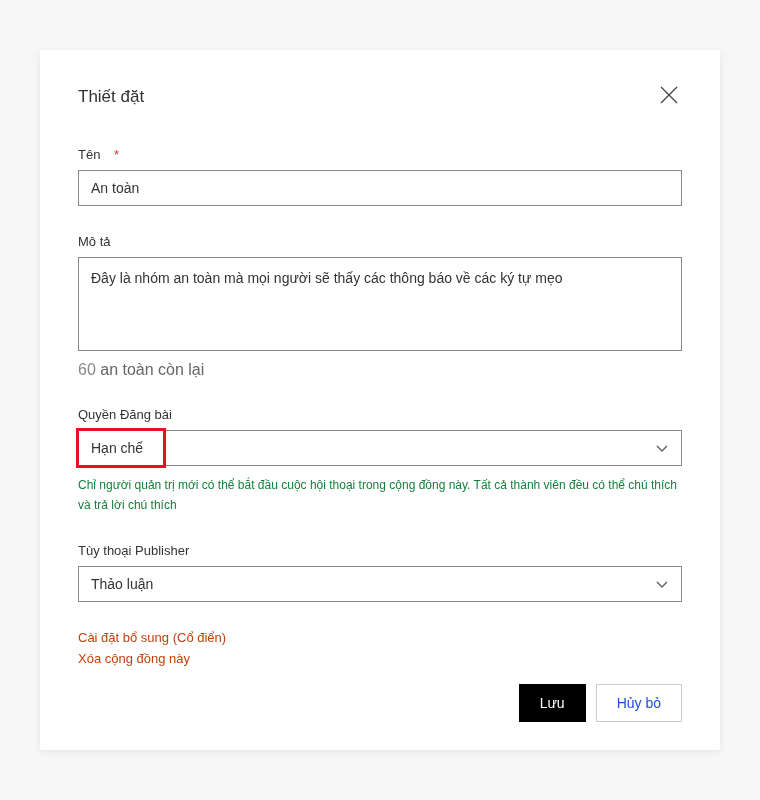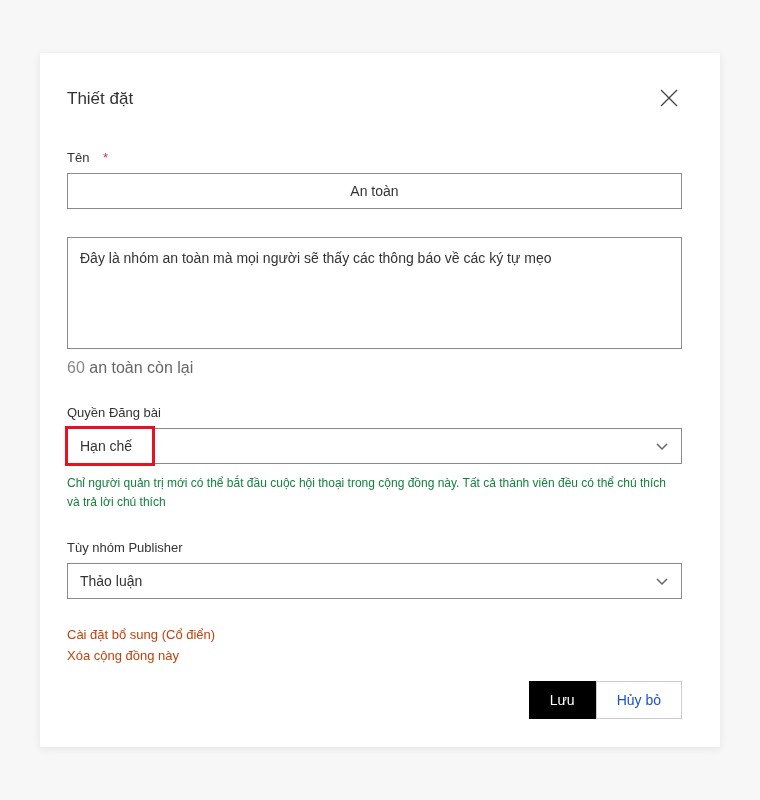--- a/index.html
+++ b/index.html
@@ -12,21 +12,21 @@
       background: #f7f7f7;
       width: 760px;
       height: 800px;
       display: flex;
       align-items: center;
       justify-content: center;
     }
     .modal {
       background: #fff;
       width: 680px;
-      padding: 32px 38px 28px 27px;
+      padding: 32px 38px 28px 38px;
       box-shadow: 0 2px 8px rgba(0,0,0,0.08);
       position: relative;
     }
     .modal-header {
       display: flex;
       justify-content: space-between;
       align-items: center;
       margin-bottom: 36px;
     }
     .modal-title {
@@ -62,31 +62,30 @@
       color: #d13438;
       margin-left: 10px;
     }
     .text-input {
       width: 100%;
       padding: 9px 12px;
       border: 1px solid #8a8a8a;
       font-size: 14px;
       color: #333;
       font-family: inherit;
-      text-align: center;
     }
     .textarea-input {
       width: 100%;
       padding: 10px 12px;
       border: 1px solid #8a8a8a;
       font-size: 14px;
       color: #333;
       font-family: inherit;
       resize: none;
-      height: 112px;
+      height: 94px;
       line-height: 1.5;
     }
     .char-count {
       font-size: 16px;
       color: #666;
       margin-top: 6px;
     }
     .char-count-num {
       color: #888;
     }
@@ -141,20 +140,21 @@
     }
     .link-item {
       font-size: 13px;
       color: #c2410c;
       cursor: pointer;
       margin-bottom: 6px;
     }
     .button-row {
       display: flex;
       justify-content: flex-end;
+      gap: 10px;
     }
     .btn {
       padding: 10px 20px;
       font-size: 14px;
       border: 1px solid #000;
       cursor: pointer;
       font-family: inherit;
     }
     .btn-primary {
       background: #000;
@@ -187,20 +187,21 @@
 
   <div class="field-group">
     <label class="field-label">
       <span>Tên</span>
       <span class="required-asterisk">*</span>
     </label>
     <input type="text" class="text-input" value="An toàn" style="">
   </div>
 
   <div class="field-group">
+    <label class="field-label">Mô tả</label>
     <textarea class="textarea-input" style="">Đây là nhóm an toàn mà mọi người sẽ thấy các thông báo về các ký tự mẹo</textarea>
     <div class="char-count">
       <span class="char-count-num">60</span><span> an toàn còn lại</span>
     </div>
   </div>
 
   <div class="field-group posting-rights">
     <label class="field-label">Quyền Đăng bài</label>
     <div class="select-wrapper">
       <div class="highlight-box"></div>
@@ -210,21 +211,21 @@
       <span class="chevron-down">
         <svg viewBox="0 0 12 8">
             <polyline points="1,1 6,6 11,1"></polyline>
           </svg>
       </span>
     </div>
     <div class="helper-text">Chỉ người quản trị mới có thể bắt đầu cuộc hội thoại trong cộng đồng này. Tất cả thành viên đều có thể chú thích và trả lời chú thích</div>
   </div>
 
   <div class="field-group">
-    <label class="field-label">Tùy nhóm Publisher</label>
+    <label class="field-label">Tùy thoại Publisher</label>
     <div class="select-wrapper">
       <div class="select-box">
         <span>Thảo luận</span>
       </div>
       <span class="chevron-down">
         <svg viewBox="0 0 12 8">
             <polyline points="1,1 6,6 11,1"></polyline>
           </svg>
       </span>
     </div>

